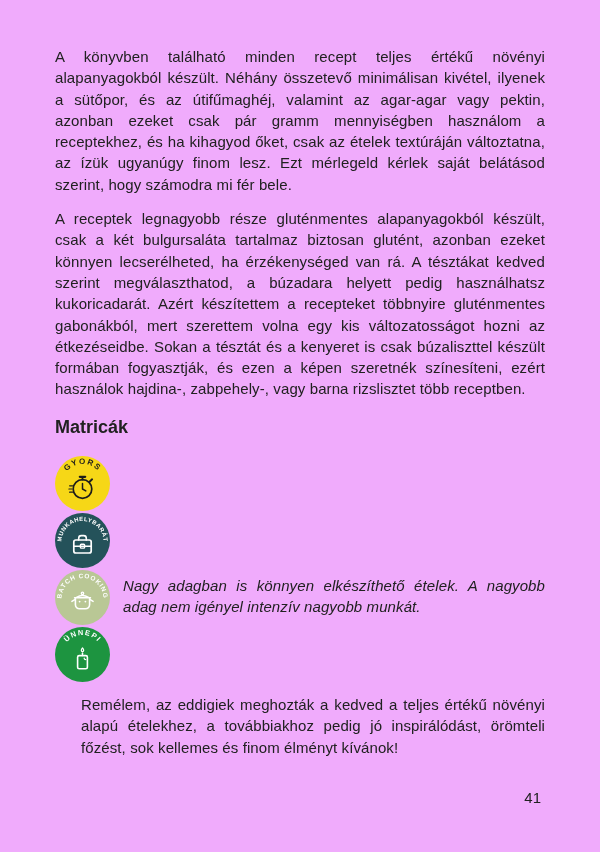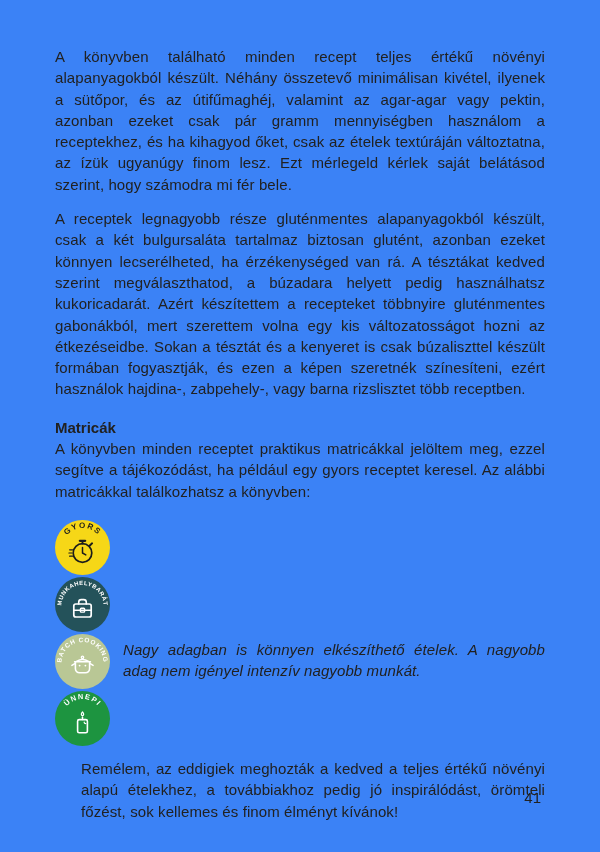--- a/index.html
+++ b/index.html
@@ -1,36 +1,36 @@
 <!DOCTYPE html>
 <html><head>
 <meta charset="utf-8">
 <style>
   * { margin: 0; padding: 0; box-sizing: border-box; }
   html, body { background: #e8e8e8; }
   .page {
     width: 600px;
     height: 852px;
     margin: 0 auto;
-    background: #3b82f6;
+    background: #f0abfc;
     font-family: "Liberation Sans", "DejaVu Sans", sans-serif;
     color: #212121;
     padding: 46px 55px 0 55px;
     position: relative;
     overflow: hidden;
   }
   .para {
     font-size: 15px;
     line-height: 21.3px;
     text-align: justify;
     letter-spacing: 0.1px;
     margin-bottom: 13px;
   }
   .section-heading {
-    font-size: 15px;
+    font-size: 18px;
     line-height: 21.3px;
     font-weight: 700;
     margin-top: 17px;
   }
   .section-intro { margin-bottom: 0; }
   .stickers {
     margin-top: 18px;
     margin-bottom: 4px;
   }
   .sticker-row {
@@ -71,21 +71,20 @@
 <body>
 
 <div class="page">
 
   <p class="para">A könyvben található minden recept teljes értékű növényi alapanyagokból készült. Néhány összetevő minimálisan kivétel, ilyenek a sütőpor, és az útifűmaghéj, valamint az agar-agar vagy pektin, azonban ezeket csak pár gramm mennyiségben használom a receptekhez, és ha kihagyod őket, csak az ételek textúráján változtatna, az ízük ugyanúgy finom lesz. Ezt mérlegeld kérlek saját belátásod szerint, hogy számodra mi fér bele.</p>
 
   <p class="para">A receptek legnagyobb része gluténmentes alapanyagokból készült, csak a két bulgursaláta tartalmaz biztosan glutént, azonban ezeket könnyen lecserélheted, ha érzékenységed van rá. A tésztákat kedved szerint megválaszthatod, a búzadara helyett pedig használhatsz kukoricadarát. Azért készítettem a recepteket többnyire gluténmentes gabonákból, mert szerettem volna egy kis változatosságot hozni az étkezéseidbe. Sokan a tésztát és a kenyeret is csak búzaliszttel készült formában fogyasztják, és ezen a képen szeretnék színesíteni, ezért használok hajdina-, zabpehely-, vagy barna rizslisztet több receptben.</p>
 
   <h3 class="section-heading">Matricák</h3>
 
-  <p class="para section-intro">A könyvben minden receptet praktikus matricákkal jelöltem meg, ezzel segítve a tájékozódást, ha például egy gyors receptet keresel. Az alábbi matricákkal találkozhatsz a könyvben:</p>
 
   <div class="stickers">
 
     <div class="sticker-row">
       <svg class="sticker-badge" viewBox="0 0 55 55" aria-hidden="true">
         <circle cx="27.5" cy="27.5" r="27.5" fill="#f6d717"></circle>
         <path id="arc0" fill="none" d="M 7 28.5 A 20.5 20.5 0 0 1 48 28.5"></path>
         <text font-size="8" letter-spacing="1.4" fill="#1d1d1b">
           <textPath href="#arc0" startOffset="50%" text-anchor="middle">GYORS</textPath>
         </text>

